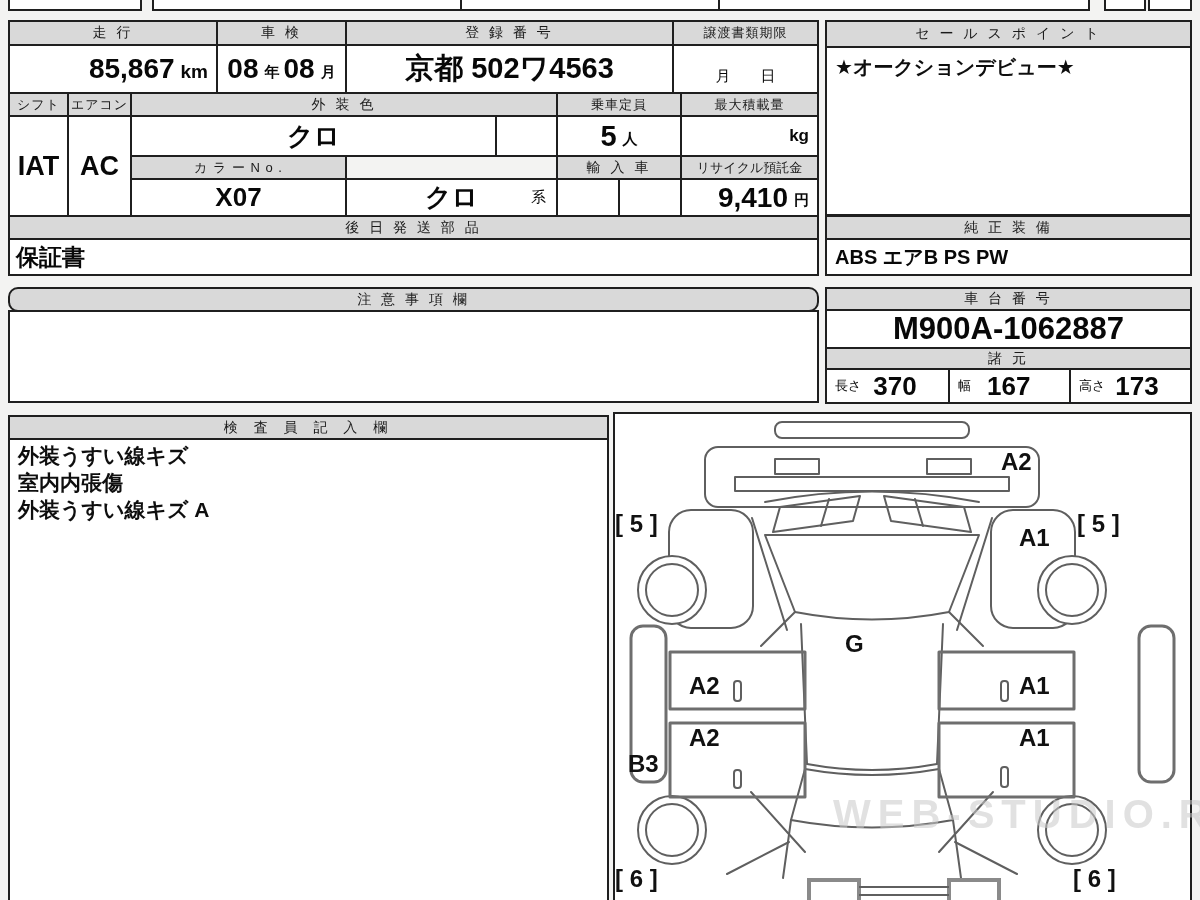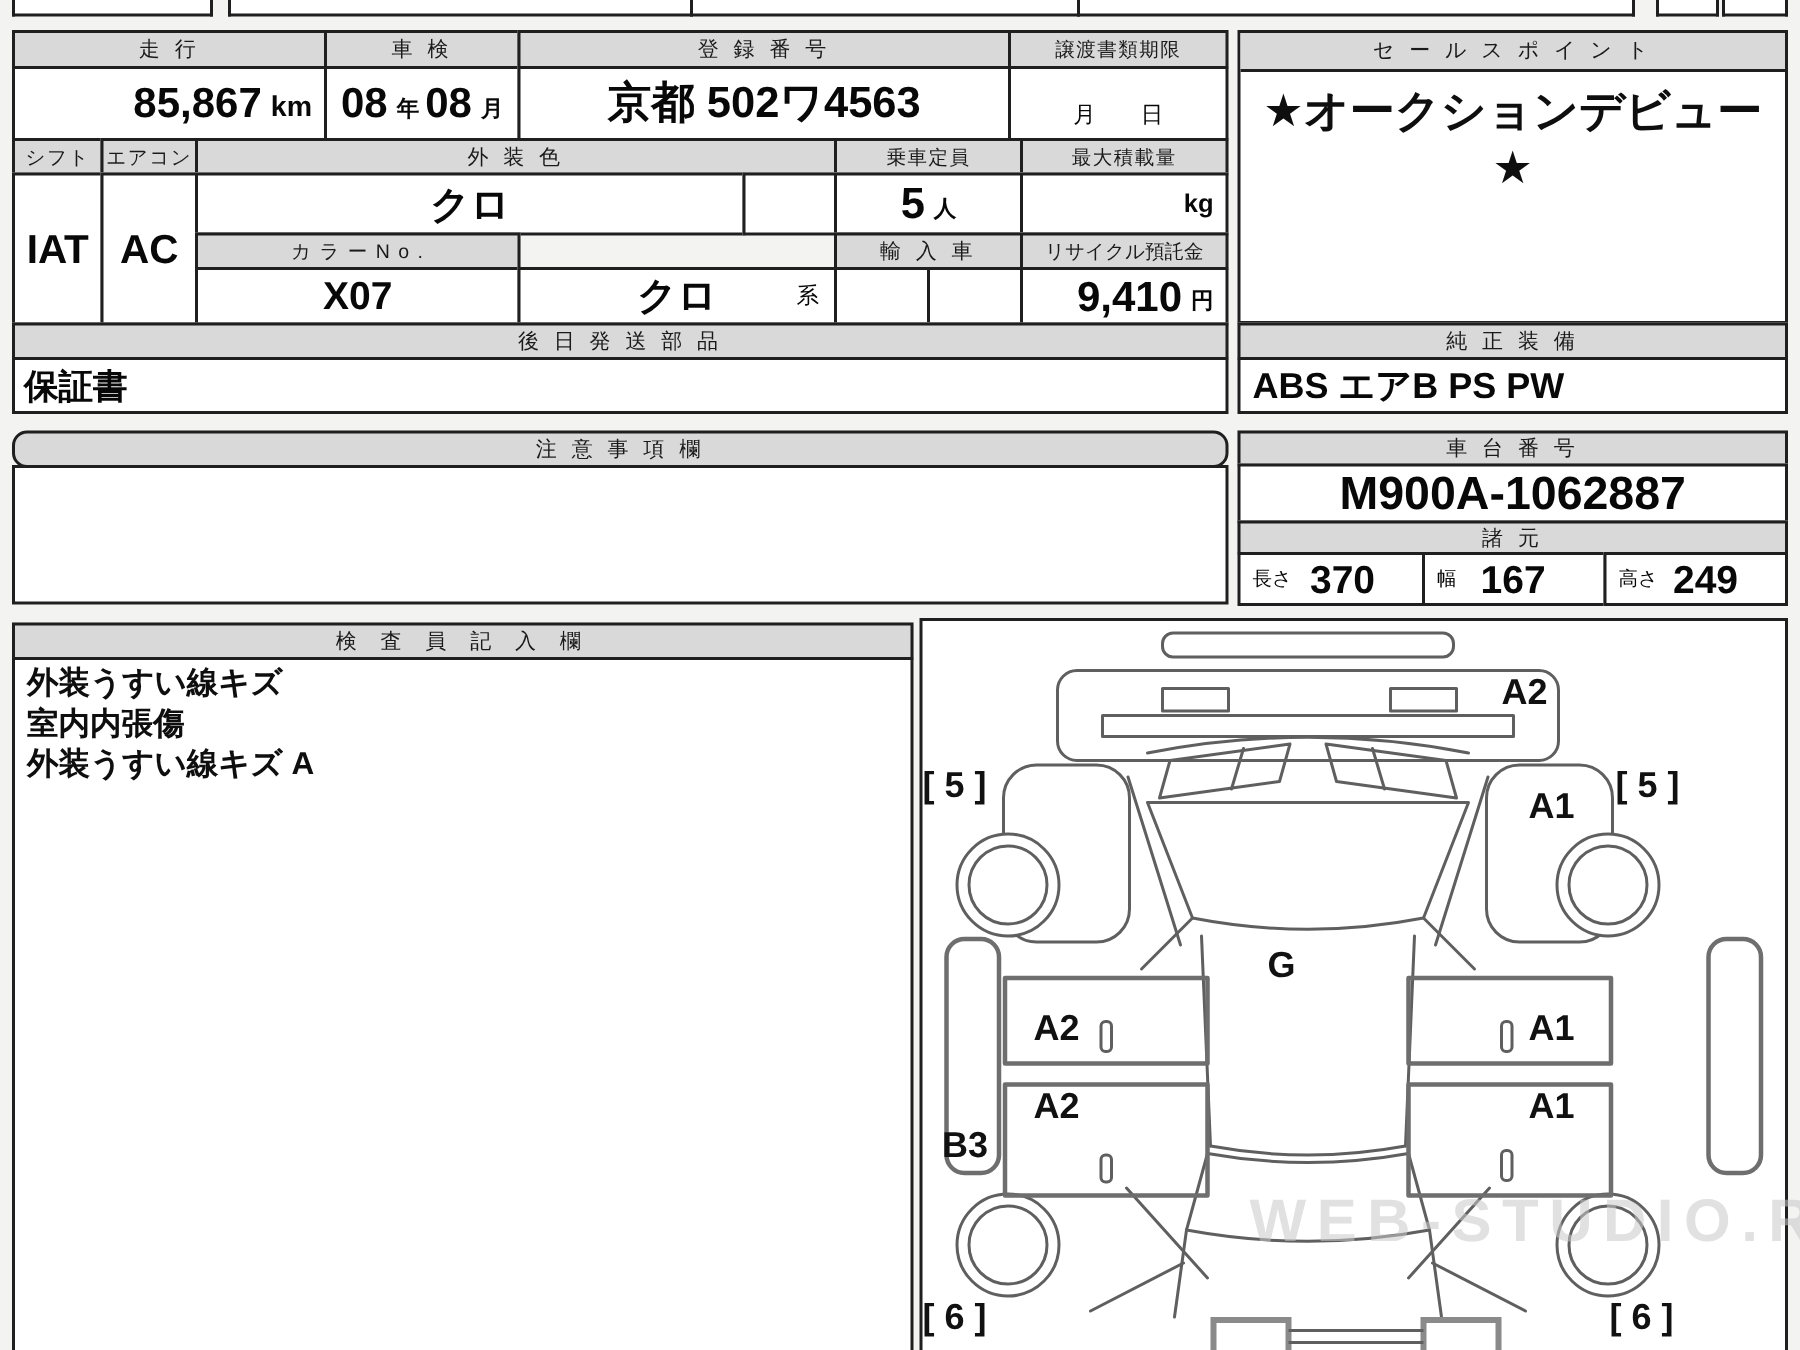--- a/index.html
+++ b/index.html
@@ -71,21 +71,21 @@
   </div>
   <div class="box val v-center" style="left:345px;top:44px;width:329px;height:50px;">
     <span style="font-size:29px;">京都 502ワ4563</span>
   </div>
   <div class="box val v-center" style="left:672px;top:44px;width:147px;height:50px;align-items:flex-end;padding-bottom:6px;">
     <span style="font-size:15px;font-weight:500;white-space:pre;">月　　日</span>
   </div>
 
   <div class="box" style="left:825px;top:20px;width:367px;height:196px;">
     <div class="hdr" style="height:24px;border-bottom:2px solid #1f1f1f;">セ ー ル ス ポ イ ン ト</div>
-    <div style="padding:6px 8px;font-weight:bold;font-size:30px;text-align:center;">★オークションデビュー★</div>
+    <div style="padding:6px 8px;font-weight:bold;font-size:20px;">★オークションデビュー★</div>
   </div>
 
   <div class="box hdr hdr-sm" style="left:8px;top:92px;width:61px;height:25px;">シフト</div>
   <div class="box hdr hdr-sm" style="left:67px;top:92px;width:65px;height:25px;">エアコン</div>
   <div class="box hdr" style="left:130px;top:92px;width:428px;height:25px;">外 装 色</div>
   <div class="box hdr hdr-sm" style="left:556px;top:92px;width:126px;height:25px;">乗車定員</div>
   <div class="box hdr hdr-sm" style="left:680px;top:92px;width:139px;height:25px;">最大積載量</div>
 
   <div class="box val v-center" style="left:8px;top:115px;width:61px;height:102px;">
     <span style="font-size:27px;">IAT</span>
@@ -125,21 +125,21 @@
     <span class="unit">円</span>
   </div>
 
   <div class="box hdr" style="left:8px;top:215px;width:811px;height:25px;">後 日 発 送 部 品</div>
   <div class="box val v-left" style="left:8px;top:238px;width:811px;height:38px;padding-left:6px;">
     <span style="font-size:23px;">保証書</span>
   </div>
 
   <div class="box hdr" style="left:825px;top:215px;width:367px;height:25px;">純 正 装 備</div>
   <div class="box val v-left" style="left:825px;top:238px;width:367px;height:38px;padding-left:8px;">
-    <span style="font-size:24px;">ABS エアB PS PW</span>
+    <span style="font-size:20px;">ABS エアB PS PW</span>
   </div>
 
   <div class="box hdr" style="left:8px;top:287px;width:811px;height:25px;border-radius:10px;">注 意 事 項 欄</div>
   <div class="box val v-left" style="left:8px;top:310px;width:811px;height:93px;padding-left:6px;">
     <span style="font-size:21px;"></span>
   </div>
 
   <div class="box hdr" style="left:825px;top:287px;width:367px;height:24px;">車 台 番 号</div>
   <div class="box val v-center" style="left:825px;top:309px;width:367px;height:40px;">
     <span style="font-size:31px;">M900A-1062887</span>
@@ -149,21 +149,21 @@
   <div class="box val" style="left:825px;top:368px;width:125px;height:36px;padding-left:8px;">
     <span style="font-size:13px;font-weight:500;">長さ</span>
     <span class="med" style="margin-left:12px;">370</span>
   </div>
   <div class="box val" style="left:948px;top:368px;width:123px;height:36px;padding-left:8px;">
     <span style="font-size:13px;font-weight:500;">幅</span>
     <span class="med" style="margin-left:16px;">167</span>
   </div>
   <div class="box val" style="left:1069px;top:368px;width:123px;height:36px;padding-left:8px;">
     <span style="font-size:13px;font-weight:500;">高さ</span>
-    <span class="med" style="margin-left:10px;">249</span>
+    <span class="med" style="margin-left:10px;">173</span>
   </div>
 
   <div class="box hdr" style="left:8px;top:415px;width:601px;height:25px;letter-spacing:6px;">検 査 員 記 入 欄</div>
   <div class="box" style="left:8px;top:438px;width:601px;height:464px;padding:3px 8px;">
     <div class="notes-line">外装うすい線キズ</div>
     <div class="notes-line">室内内張傷</div>
     <div class="notes-line">外装うすい線キズ A</div>
   </div>
 
   <div class="box" style="left:613px;top:412px;width:579px;height:490px;">

